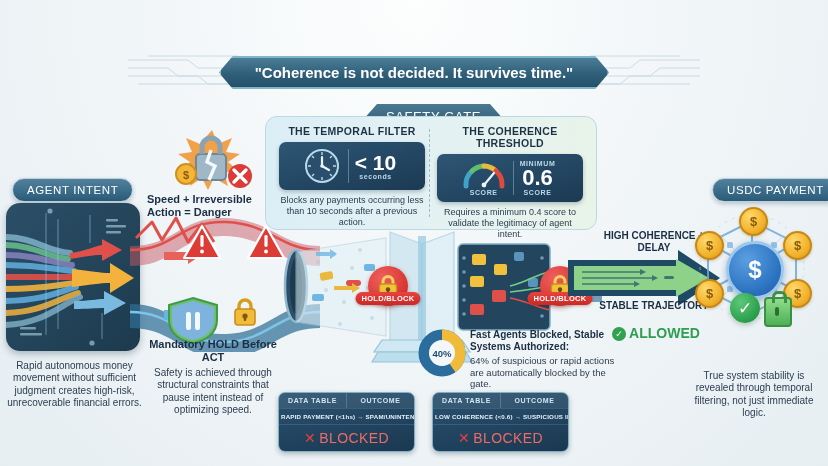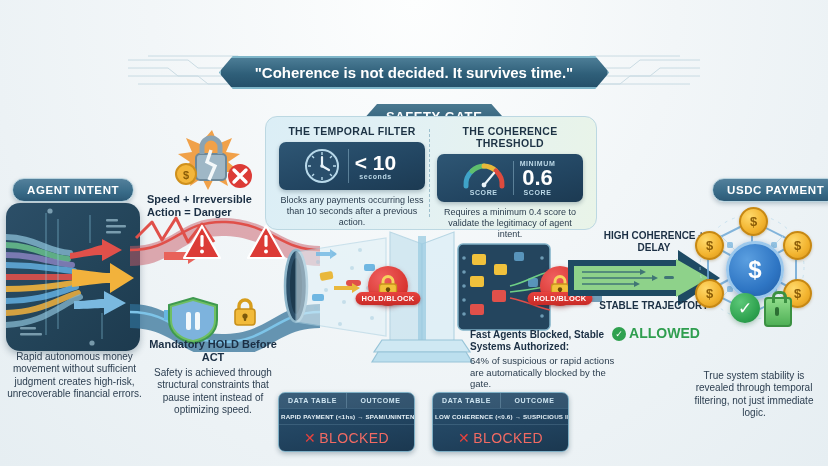--- a/index.html
+++ b/index.html
@@ -35,21 +35,21 @@
     border:2px solid #7fb6c9;
     clip-path:polygon(14px 0,calc(100% - 14px) 0,100% 50%,calc(100% - 14px) 100%,14px 100%,0 50%);
     white-space:nowrap;
     box-shadow:0 2px 6px rgba(20,60,80,.25);
   }
 
   
   .pill{
     position:absolute;
     background:linear-gradient(180deg,#53809b 0%,#386b88 60%,#2d5a76 100%);
-    color:#fff;font-size:11.5px;font-weight:bold;letter-spacing:.6px;
+    color:#fff;font-size:11.5px;font-weight:normal;letter-spacing:.6px;
     padding:5px 14px;border-radius:14px;border:1.5px solid #b9d4df;
     box-shadow:0 2px 4px rgba(25,60,85,.25);white-space:nowrap;
   }
   #pill-agent{left:12px;top:178px;}
   #pill-usdc{left:712px;top:178px;}
   #pill-gate{
     left:366px;top:104px;font-size:13px;padding:5px 20px;
     clip-path:polygon(11px 0,calc(100% - 11px) 0,100% 50%,calc(100% - 11px) 100%,11px 100%,0 50%);
     border-radius:0;border:none;
     background:linear-gradient(180deg,#4a7990 0%,#2c5974 100%);
@@ -60,21 +60,21 @@
     position:absolute;left:6px;top:203px;width:134px;height:148px;
     border-radius:14px;overflow:hidden;
     background:linear-gradient(135deg,#2c4f68 0%,#234459 55%,#1d3a4e 100%);
     box-shadow:0 3px 7px rgba(20,50,70,.3);
   }
 
   .cap{
     position:absolute;text-align:center;font-size:10px;line-height:12.4px;
     color:#2c3e50;
   }
-  #cap-left{left:2px;top:351px;width:145px;}
+  #cap-left{left:2px;top:360px;width:145px;}
   #cap-hold-title{left:143px;top:338px;width:140px;font-size:11px;font-weight:bold;line-height:13px;color:#1b2f44;}
   #cap-hold-body{left:143px;top:367px;width:140px;}
   #cap-right{left:684px;top:370px;width:140px;}
 
   #danger-title{
     position:absolute;left:147px;top:193px;width:130px;
     font-size:11px;font-weight:bold;line-height:13px;color:#1b2f44;
   }
 
   
@@ -490,20 +490,27 @@
   <div class="hold-badge" style="left:540px;top:266px;">
     <svg width="22" height="24" viewBox="0 0 22 24">
       <path d="M6 11 V7.5 a5 5 0 0 1 10 0 V11" fill="none" stroke="#f6d35c" stroke-width="3"></path>
       <rect x="2.5" y="10" width="17" height="13" rx="2.5" fill="#f2c23b" stroke="#c9941c" stroke-width="1.3"></rect>
       <circle cx="11" cy="15.5" r="2.2" fill="#6b4a07"></circle>
       <rect x="10" y="15.5" width="2" height="4.5" rx="1" fill="#6b4a07"></rect>
     </svg>
     <div class="hold-label">HOLD/BLOCK</div>
   </div>
 
+  <div id="donut">
+    <svg width="48" height="48" viewBox="0 0 48 48">
+      <circle cx="24" cy="24" r="18" fill="none" stroke="#2a6d9c" stroke-width="11"></circle>
+      <circle cx="24" cy="24" r="18" fill="none" stroke="#f0bb3a" stroke-width="11" stroke-dasharray="45.2 113.1" transform="rotate(-90 24 24)"></circle>
+    </svg>
+    <div class="hole">40%</div>
+  </div>
   <div id="stat-title">Fast Agents Blocked, Stable Systems Authorized:</div>
   <div id="stat-body">64% of suspicious or rapid actions are automatically blocked by the gate.</div>
 
   <div class="data-table" id="table-1">
     <div class="dt-head">
       <div>DATA TABLE</div>
       <div>OUTCOME</div>
     </div>
     <div class="dt-row">RAPID PAYMENT (&lt;1hs)  →  SPAM/UNINTENTIONAL</div>
     <div class="dt-verdict">

